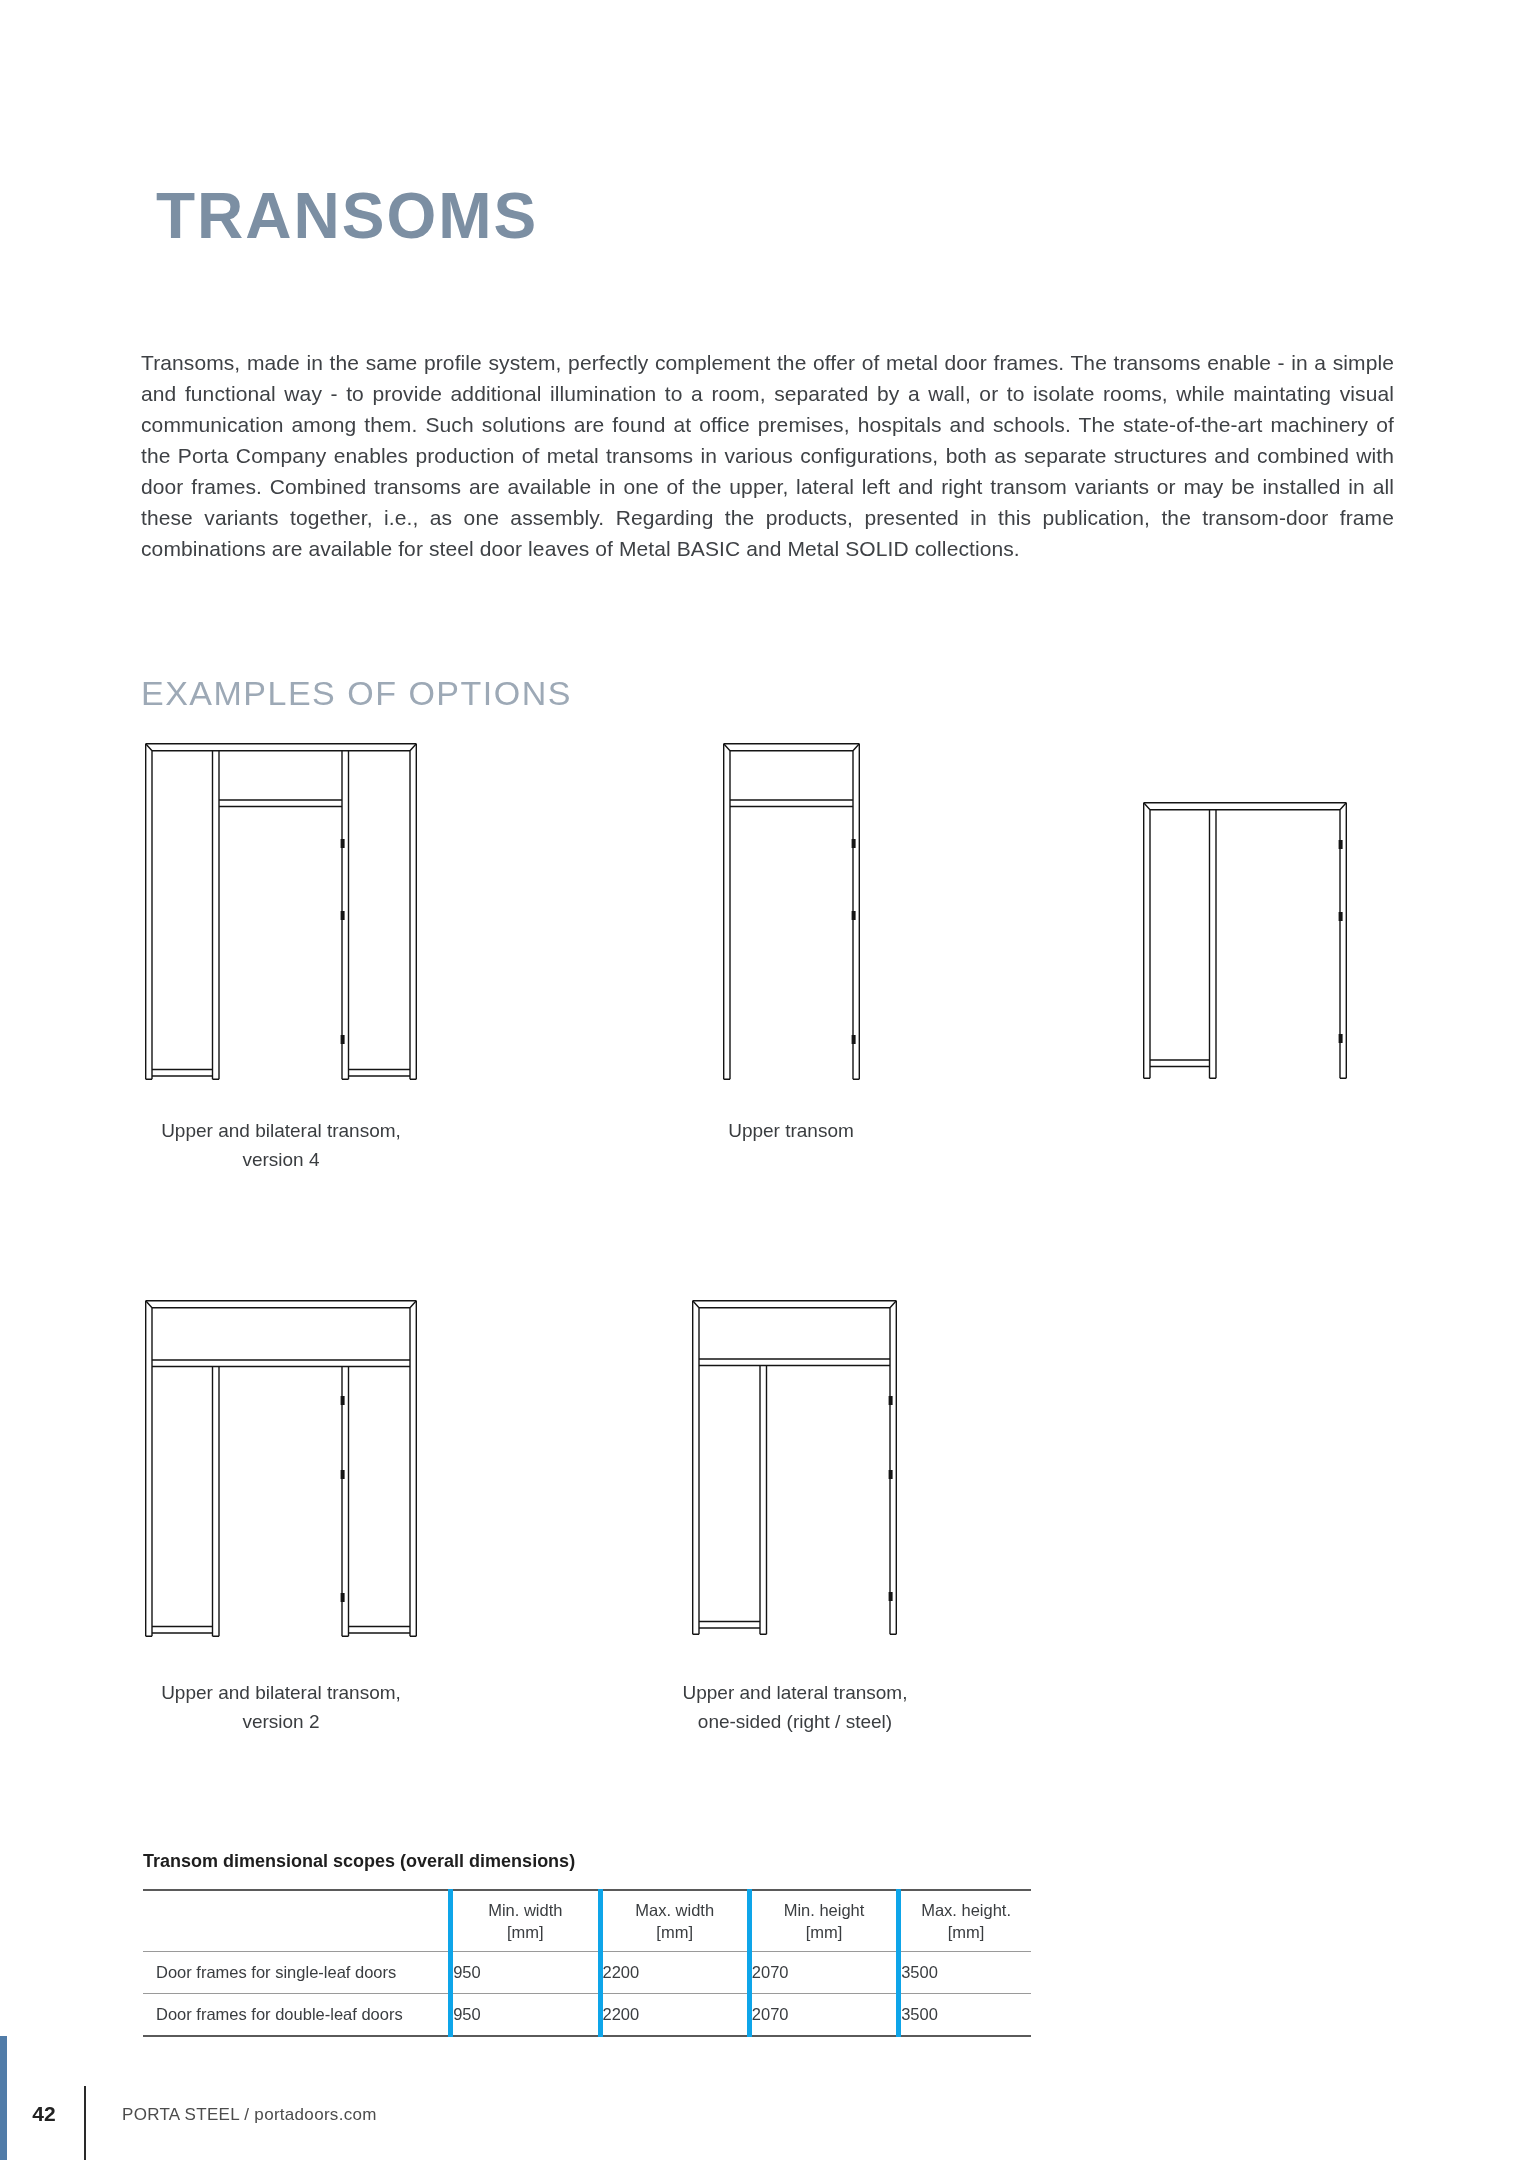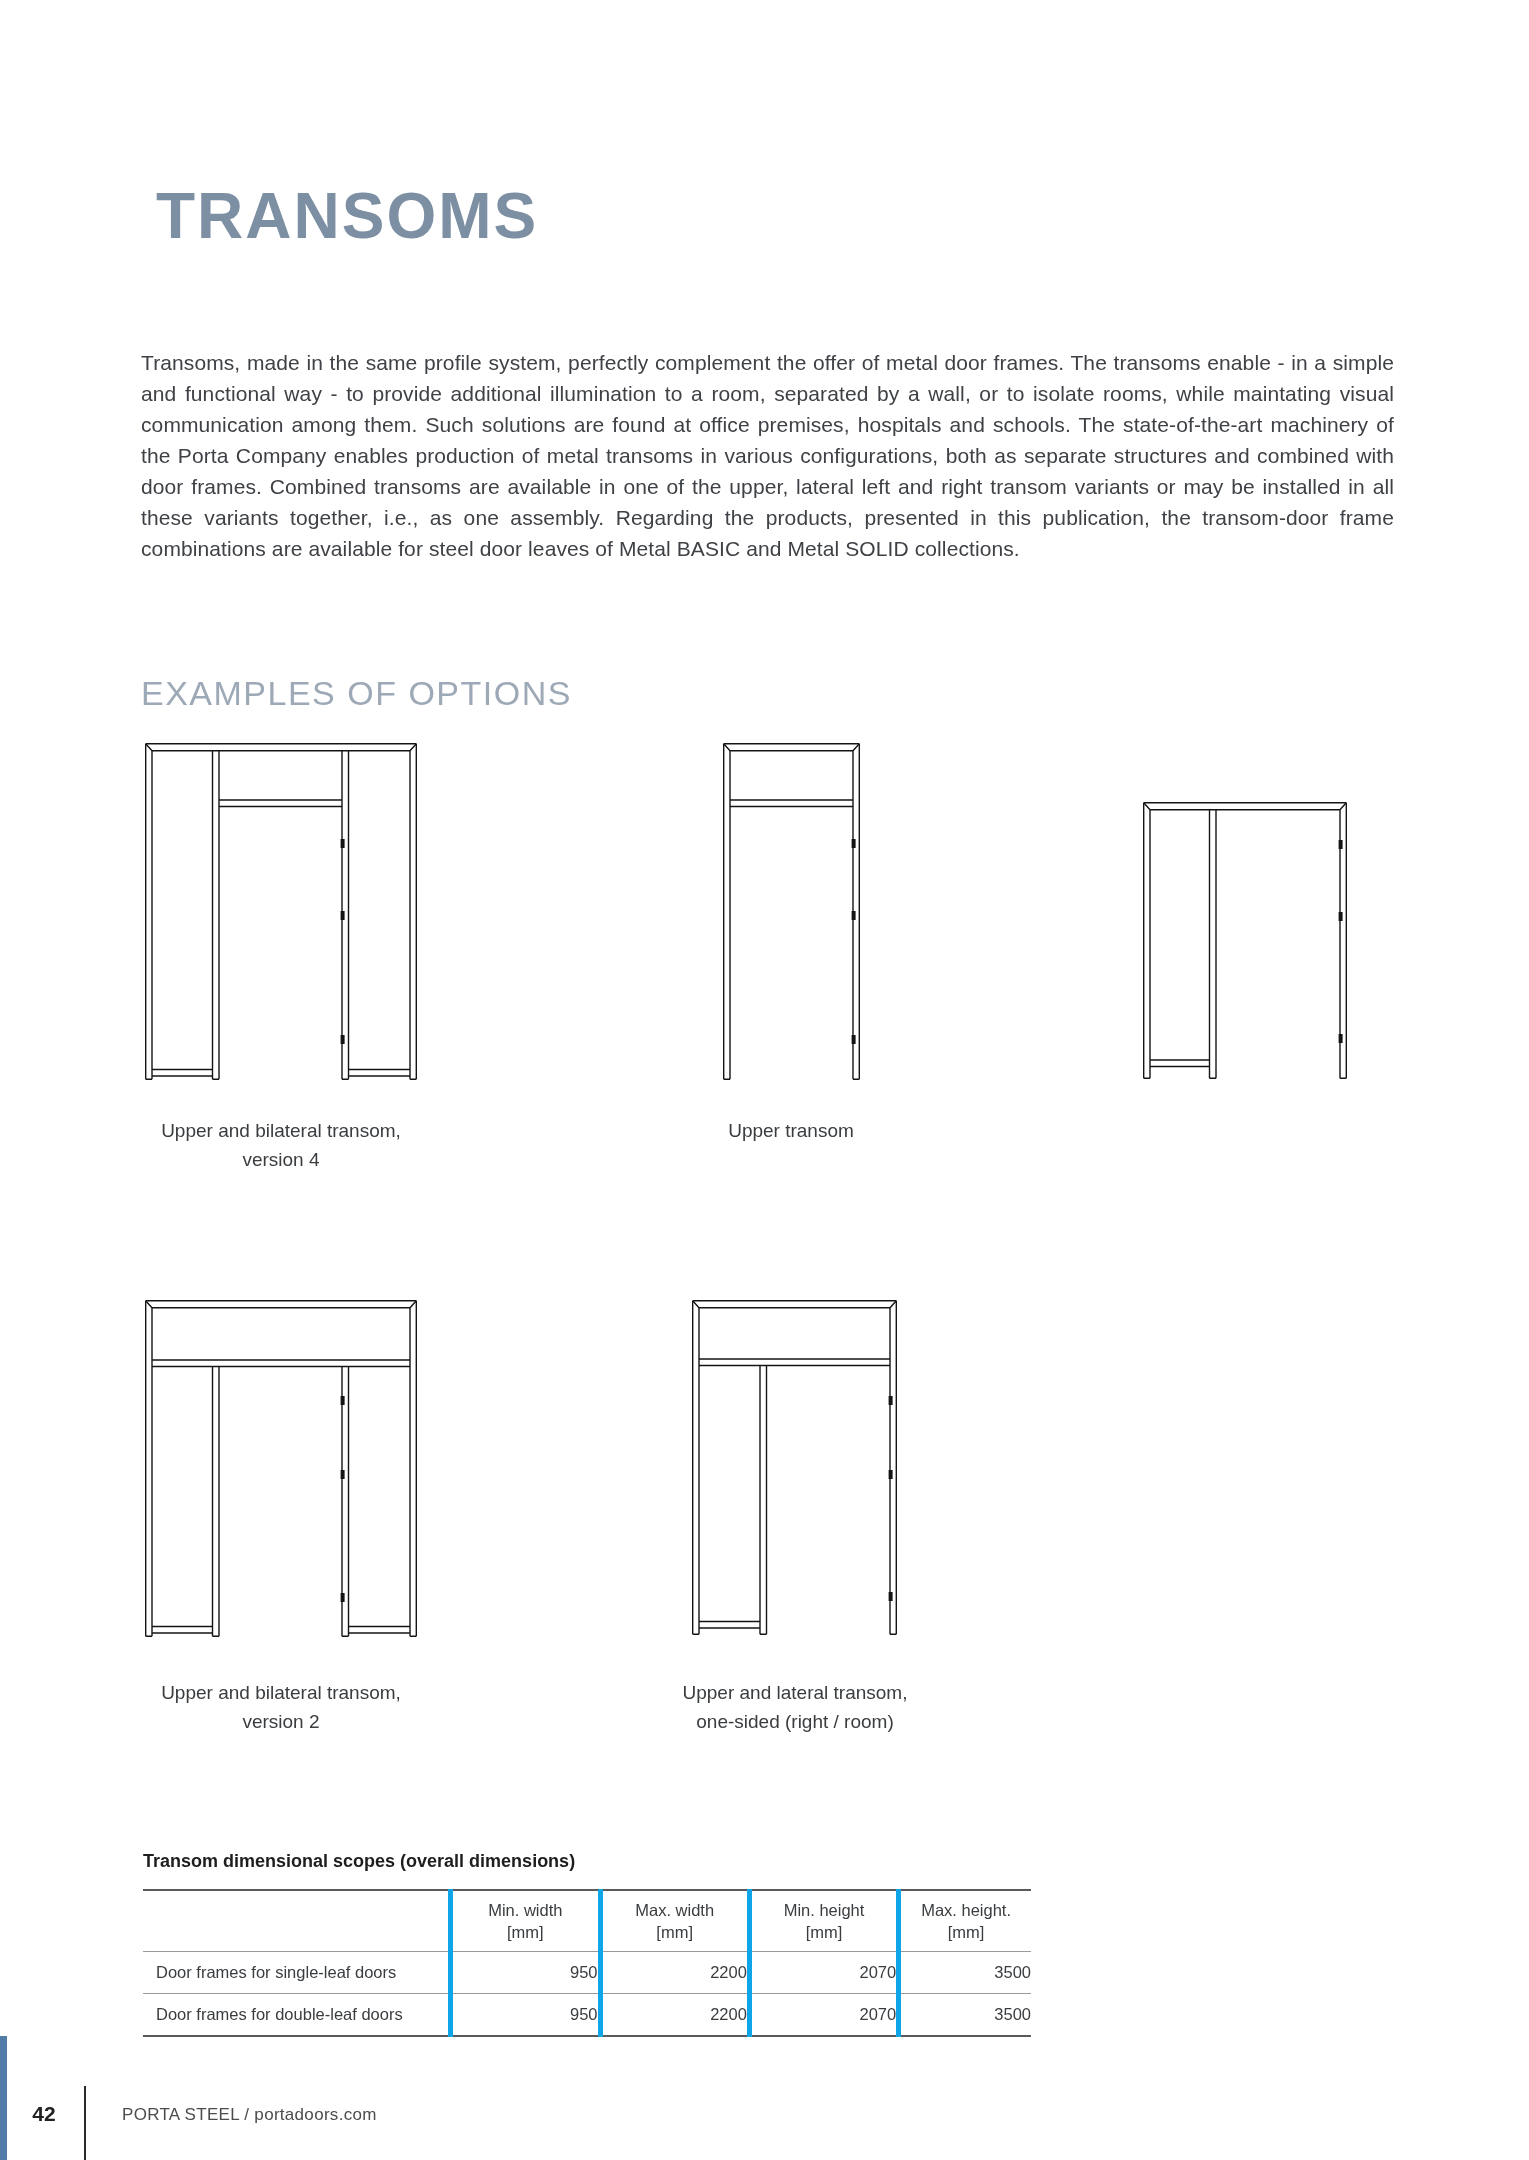--- a/index.html
+++ b/index.html
@@ -33,21 +33,21 @@
            color:#3a3d40;}
 
   .tbl-title{position:absolute;left:143px;top:1851px;font-size:18px;font-weight:bold;color:#1e1e1e;}
 
   table.dims{position:absolute;left:143px;top:1889px;width:888px;border-collapse:collapse;
              table-layout:fixed;font-size:16.5px;color:#3a3d40;
              border-top:2px solid #5a5a5a;border-bottom:2px solid #5a5a5a;}
   table.dims th, table.dims td{padding:0;}
   table.dims thead th{height:60px;font-weight:normal;text-align:center;vertical-align:middle;
                       border-bottom:1px solid #9a9a9a;line-height:22px;}
-  table.dims tbody td{height:41px;text-align:right;vertical-align:middle;}
+  table.dims tbody td{height:41px;text-align:left;vertical-align:middle;}
   table.dims tbody tr:first-child td{border-bottom:1px solid #9a9a9a;}
   table.dims th + th, table.dims td + td{border-left:5px solid #0ea5e9;}
   table.dims .rowlabel{text-align:left;padding-left:13px;}
   .col-label{width:307px;} .col-a{width:149px;} .col-b{width:149px;} .col-c{width:149px;} .col-d{width:132px;}
 
   .footer-num{position:absolute;left:24px;top:2102px;width:40px;text-align:center;
               font-size:21px;font-weight:600;color:#222;}
   .footer-line{position:absolute;left:84px;top:2086px;width:2px;height:74px;background:#2a2a2a;}
   .footer-text{position:absolute;left:122px;top:2105px;font-size:17px;color:#4c4c4c;letter-spacing:0.3px;}
   .edge-stripe{position:absolute;left:0;top:2036px;width:7px;height:124px;background:#517ca8;}
@@ -178,21 +178,21 @@
     <div>Upper transom</div>
     <div></div>
   </div>
 
   <div class="caption" style="left:101px;top:1678px;">
     <div>Upper and bilateral transom,</div>
     <div>version 2</div>
   </div>
   <div class="caption" style="left:615px;top:1678px;">
     <div>Upper and lateral transom,</div>
-    <div>one-sided (right / room)</div>
+    <div>one-sided (right / steel)</div>
   </div>
 
   <div class="tbl-title">Transom dimensional scopes (overall dimensions)</div>
 
   <table class="dims">
     <colgroup>
       <col class="col-label">
         <col class="col-a">
         <col class="col-b">
         <col class="col-c">

